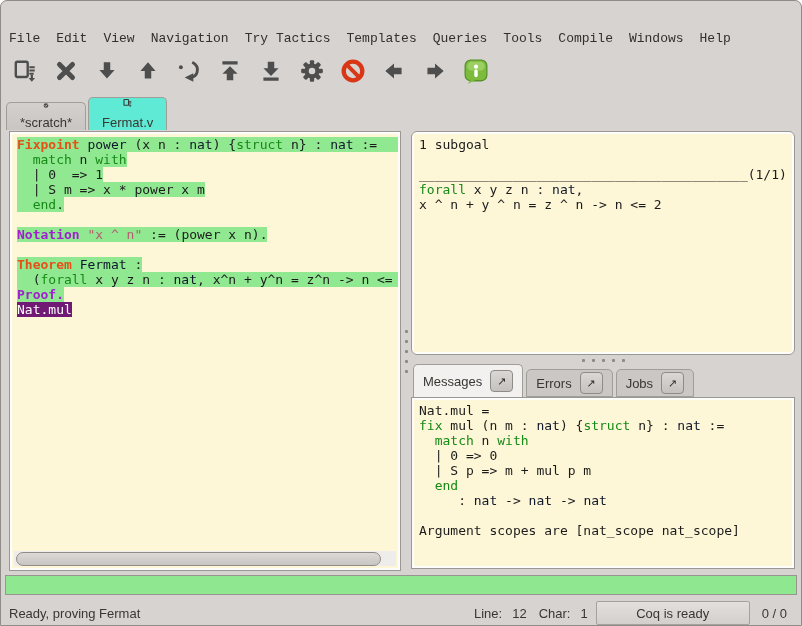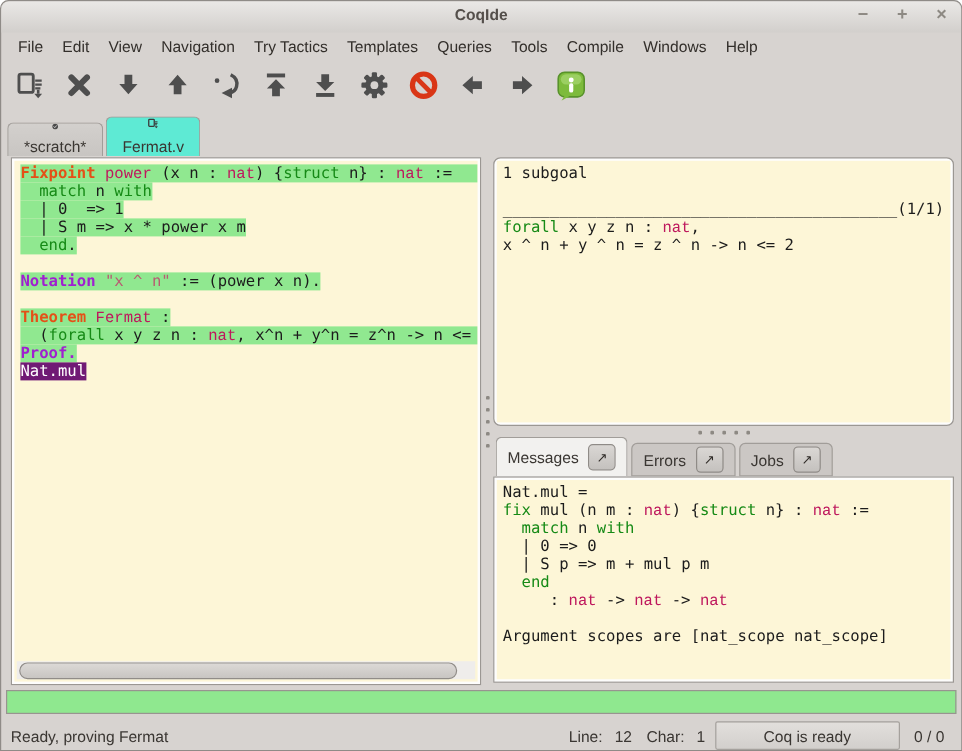--- a/index.html
+++ b/index.html
@@ -11,21 +11,21 @@
   
   .titlebar{position:absolute;top:0;left:0;right:0;height:26px;
     background:linear-gradient(#EAE8E6,#D2CFCC);border-radius:7px 7px 0 0;}
   .title{position:absolute;left:0;right:0;top:4px;text-align:center;
     font-weight:bold;font-size:13px;color:#544F4B;}
   .winctrl{position:absolute;right:12px;top:3px;display:flex;gap:24px;
     color:#8D8983;font-size:15px;font-weight:bold;}
   .winctrl span{cursor:default;line-height:18px;}
   
   .menubar{position:absolute;top:26px;left:0;right:0;height:22px;
-    display:flex;align-items:center;padding-left:6px;font-size:13px;color:#332F2B;}
+    display:flex;align-items:center;font-size:13px;color:#332F2B;font-family:Liberation Mono, monospace;}
   .menu-item{padding:2px 8px;white-space:nowrap;}
   
   .toolbar{position:absolute;top:48px;left:0;right:0;height:44px;
     display:flex;align-items:center;gap:13px;padding-left:10px;}
   .tbtn{width:28px;height:28px;display:flex;align-items:center;justify-content:center;}
   .tbtn svg{display:block;}
   
   .tabbar{position:absolute;top:92px;left:0;right:0;height:37px;
     display:flex;align-items:flex-end;padding-left:5px;gap:2px;}
   .doc-tab{display:flex;align-items:center;gap:7px;height:27px;padding:0 13px;
@@ -35,21 +35,21 @@
   
   .frame{position:absolute;background:#FDFDFC;border:1px solid #9B9793;padding:2px;box-sizing:border-box;}
   .pane{width:100%;height:100%;background:#FDF6D7;overflow:hidden;position:relative;box-sizing:border-box;}
   .left-frame{top:130px;left:8px;width:392px;height:440px;}
   .goals-frame{top:130px;left:410px;width:384px;height:224px;border-radius:6px;}
   .msg-frame{top:396px;left:410px;width:384px;height:172px;}
   .code{font-family:"DejaVu Sans Mono",monospace;font-size:13px;line-height:15px;
     white-space:pre;color:#1C1C1C;padding:3px 0 0 5px;}
   .cl{height:15px;}
   .k{color:#E55017;font-weight:bold;}
-  .b{color:#be185d;font-family:Liberation Mono, monospace;}
+  .b{color:#0f172a;}
   .g{color:#168A16;}
   .p{color:#A020D0;font-weight:bold;}
   .s{color:#B85C72;}
   .w{color:#FFFFFF;}
   .bg-proc{background:#90E890;}
   .bg-sent{background:#701a75;}
   .full{display:inline-block;width:100%;}
   
   .hscroll{position:absolute;left:2px;right:2px;bottom:2px;height:15px;background:#EFEDEB;}
   .hthumb{position:absolute;left:2px;top:1px;height:12px;width:95%;
@@ -80,28 +80,20 @@
   .sb-right .val{margin-left:10px;}
   .coq-status{margin-left:8px;width:152px;height:22px;display:flex;align-items:center;justify-content:center;
     background:linear-gradient(#E2DFDC,#D2CFCC);border:1px solid #A5A19D;border-radius:2px;}
   .counter{margin:0 14px 0 12px;}
 </style>
 </head>
 <body>
 
 <div class="window">
 
-  <div class="titlebar">
-    <div class="title">CoqIde</div>
-    <div class="winctrl">
-      <span>−</span>
-      <span>+</span>
-      <span>×</span>
-    </div>
-  </div>
 
   <div class="menubar">
     <span class="menu-item">File</span>
     <span class="menu-item">Edit</span>
     <span class="menu-item">View</span>
     <span class="menu-item">Navigation</span>
     <span class="menu-item">Try Tactics</span>
     <span class="menu-item">Templates</span>
     <span class="menu-item">Queries</span>
     <span class="menu-item">Tools</span>

